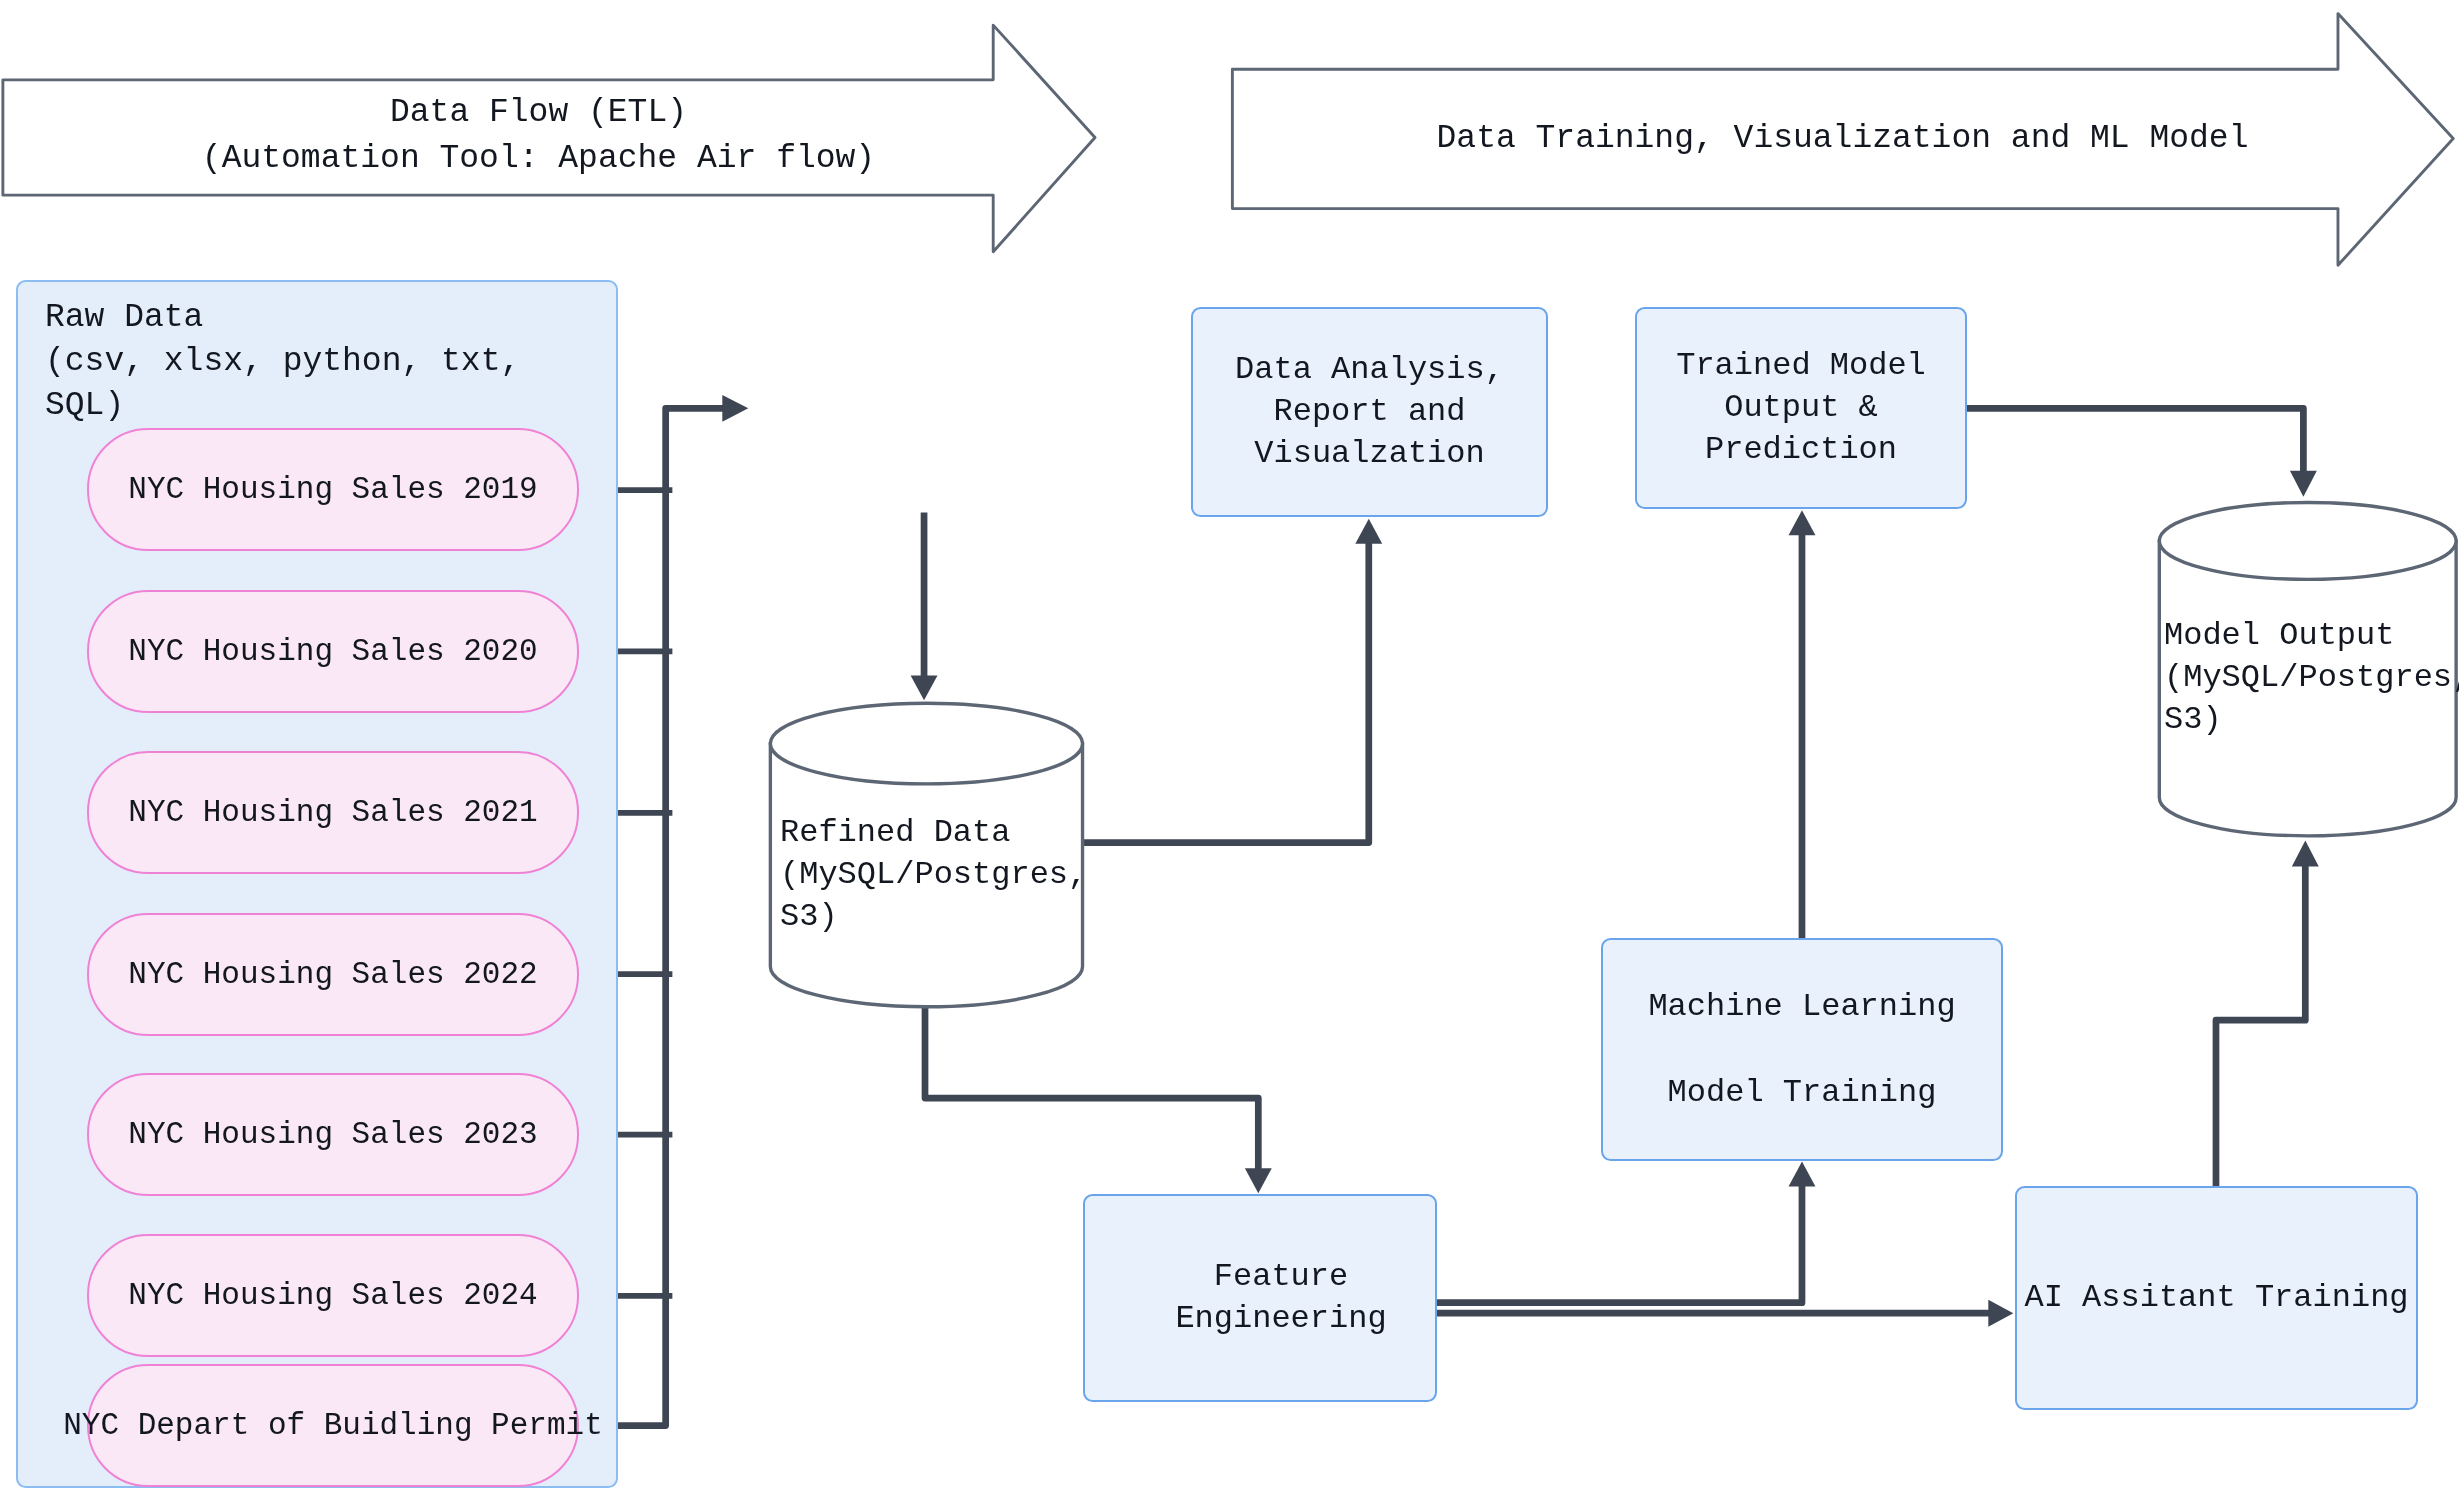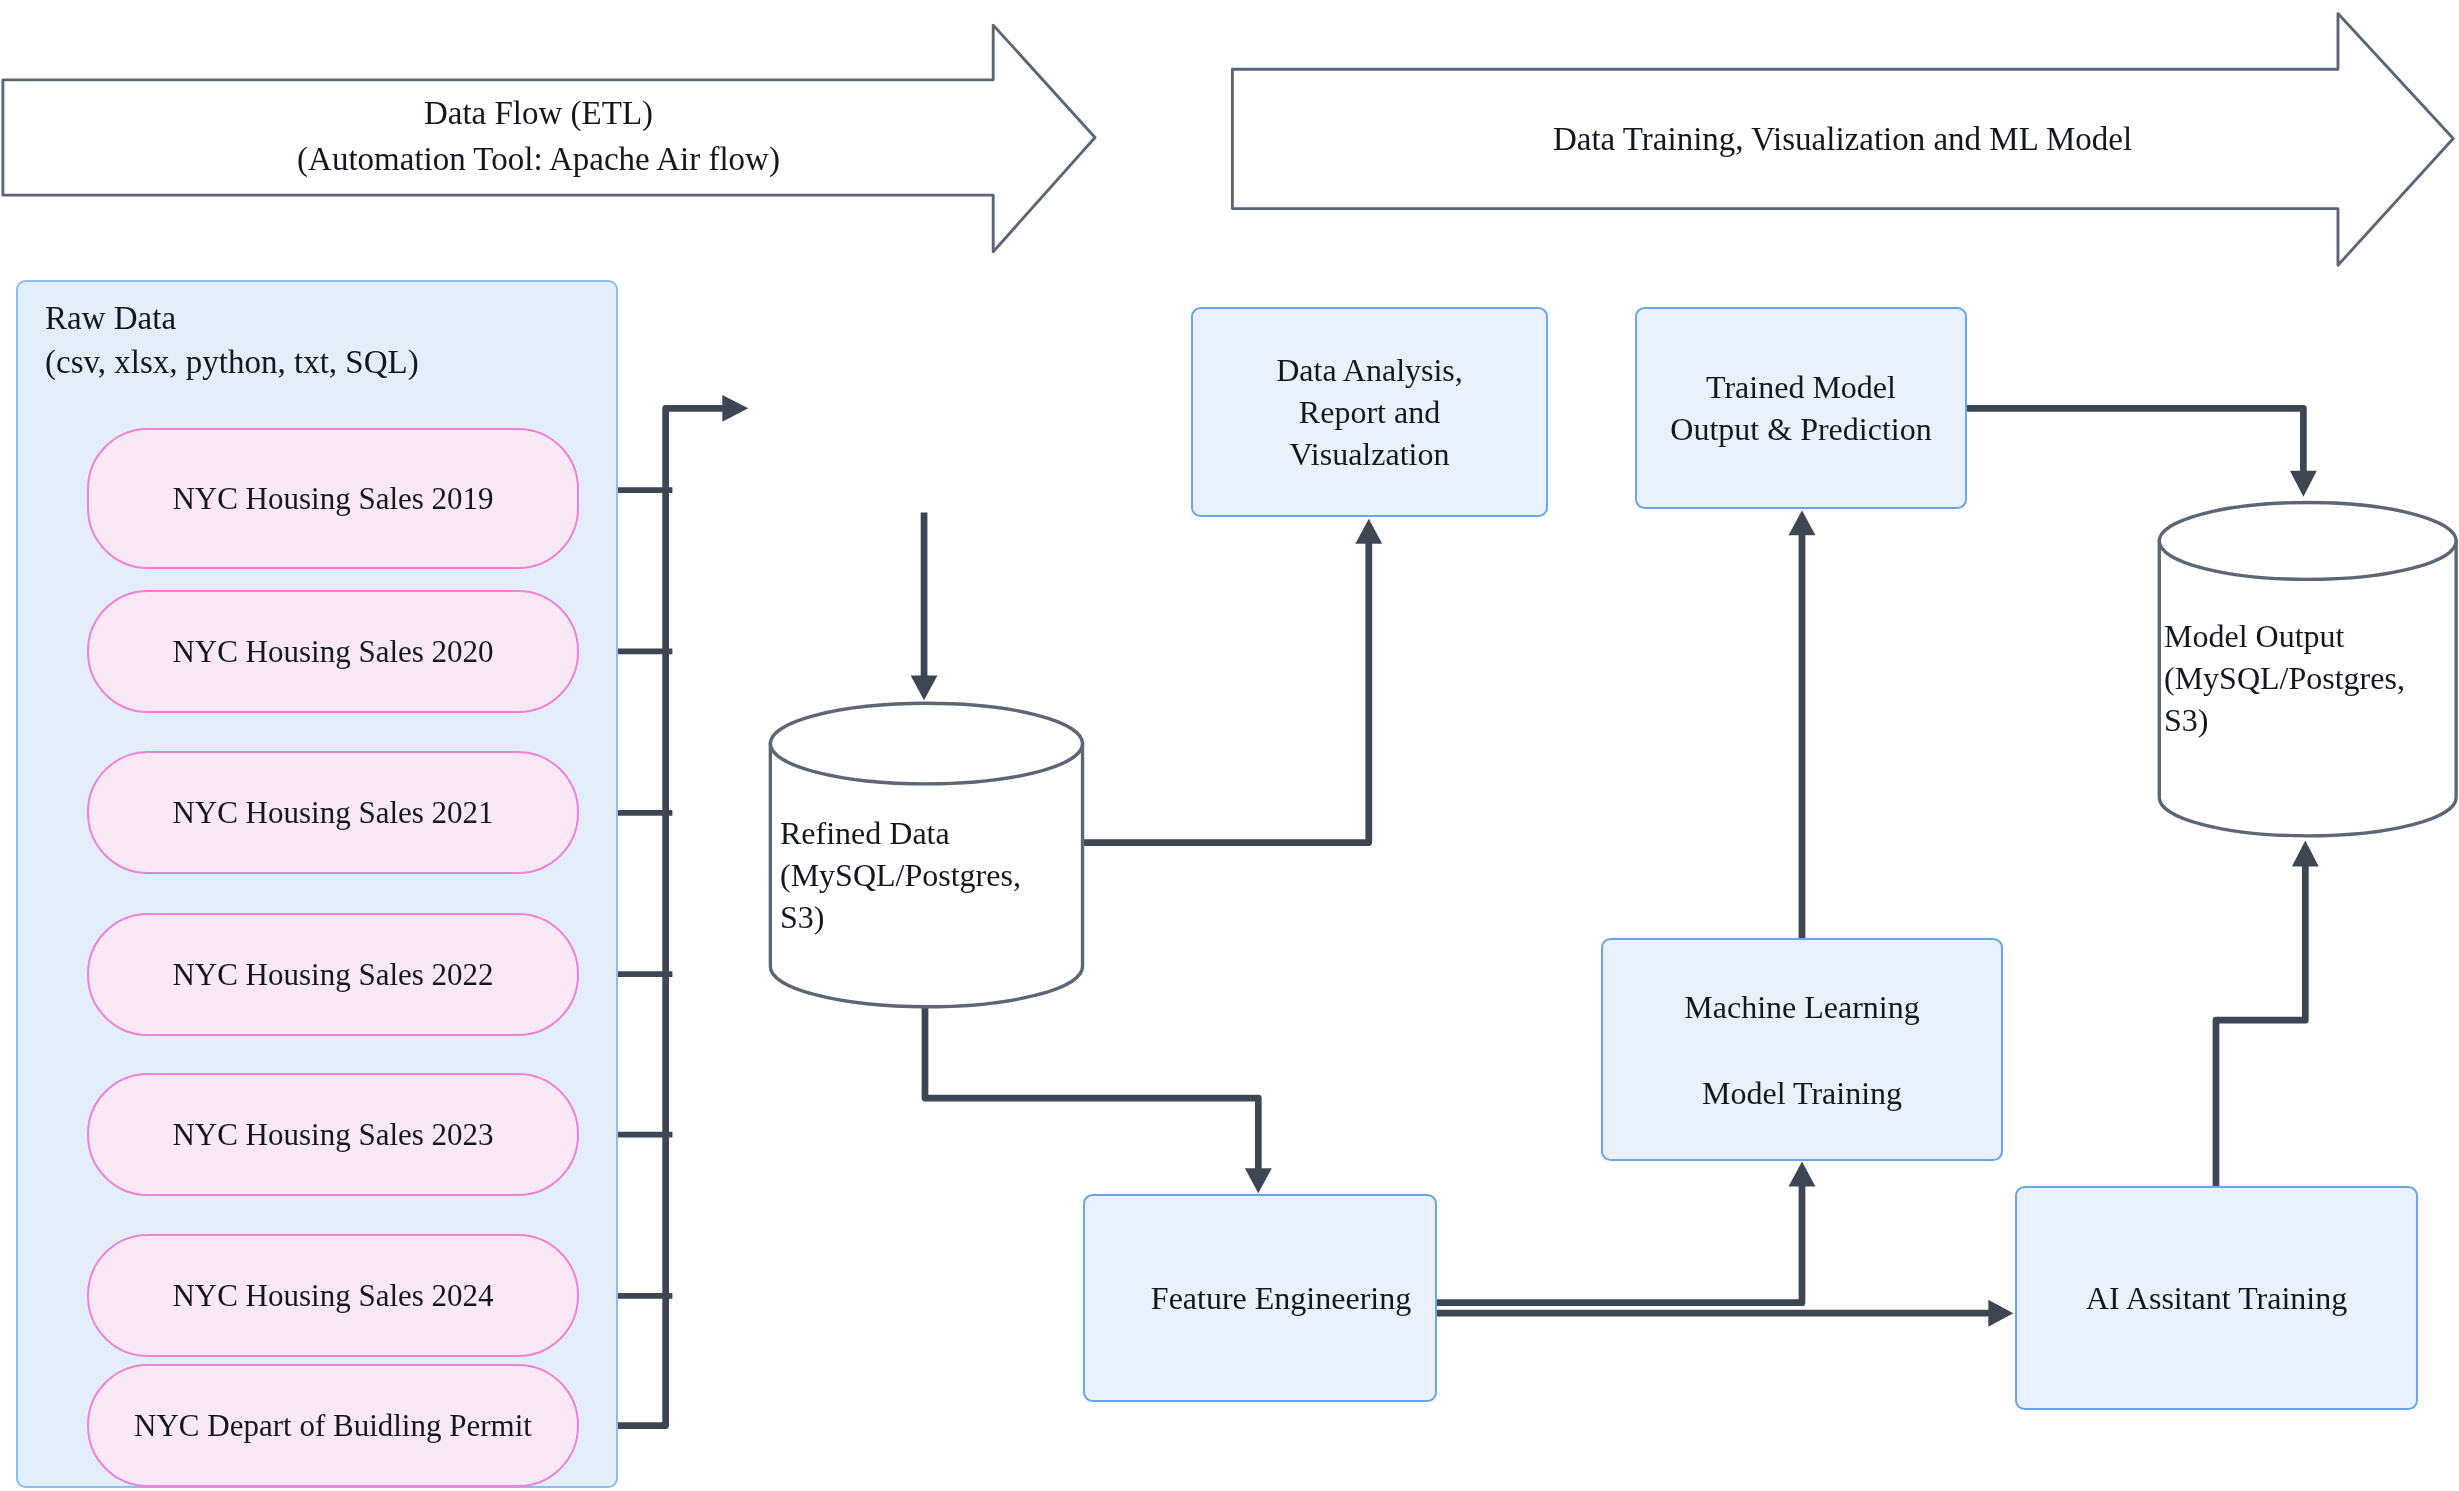--- a/index.html
+++ b/index.html
@@ -6,21 +6,21 @@
     --node-fill:#e9f1fc; --node-border:#6aa5ec;
     --group-fill:#e4eefb; --group-border:#8cbdf2;
     --pill-fill:#fbe8f6; --pill-border:#ef82d5;
     --connector:#3f4653; --shape-outline:#5d6674;
     --text:#131720; --background:#ffffff;
   }
   html,body{margin:0;padding:0;background:var(--background);}
   .stage{
     position:relative;width:2459px;height:1492px;overflow:hidden;
     background:var(--background);
-    font-family:Liberation Serif, serif;color:var(--text);
+    font-family:Liberation Mono, monospace;color:var(--text);
   }
   .layer{position:absolute;left:0;top:0;width:2459px;height:1492px;}
   .banner-shape{fill:#ffffff;stroke:var(--shape-outline);stroke-width:3;stroke-linejoin:round;}
   .cyl{fill:#ffffff;stroke:var(--shape-outline);stroke-width:3.5;}
   .connector{fill:none;stroke:var(--connector);stroke-width:7;stroke-linejoin:round;stroke-linecap:square;}
   .stub{fill:none;stroke:var(--connector);stroke-width:6;stroke-linecap:square;}
   .arrowhead{fill:var(--connector);stroke:none;}
   .abs{position:absolute;box-sizing:border-box;}
   .banner-label{display:flex;flex-direction:column;justify-content:center;text-align:center;
     font-size:33px;line-height:46px;white-space:nowrap;}
@@ -90,21 +90,21 @@
   <div class="abs banner-label" style="left:1343px;top:116px;width:999px;">
     <span class="line">Data Training, Visualization and ML Model</span>
   </div>
 
   <div class="abs group" style="left:16.3px;top:280px;width:602px;height:1208px;"></div>
   <div class="abs group-header" style="left:45px;top:296px;width:557px;">
     <span class="line">Raw Data</span>
     <span class="line">(csv, xlsx, python, txt, SQL)</span>
   </div>
 
-  <div class="abs pill" style="left:87px;top:428px;width:492px;height:141px;">
+  <div class="abs pill" style="left:87px;top:428px;width:492px;height:123px;">
     <span>NYC Housing Sales 2019</span>
   </div>
   <div class="abs pill" style="left:87px;top:590px;width:492px;height:123px;">
     <span>NYC Housing Sales 2020</span>
   </div>
   <div class="abs pill" style="left:87px;top:751px;width:492px;height:123px;">
     <span>NYC Housing Sales 2021</span>
   </div>
   <div class="abs pill" style="left:87px;top:913px;width:492px;height:123px;">
     <span>NYC Housing Sales 2022</span>

